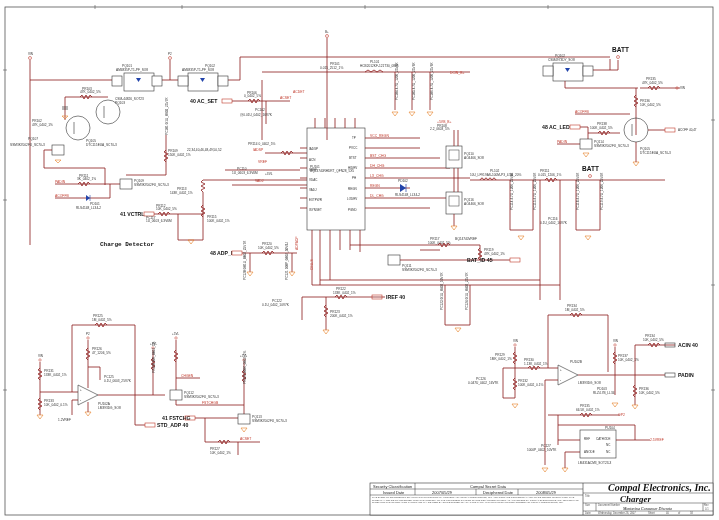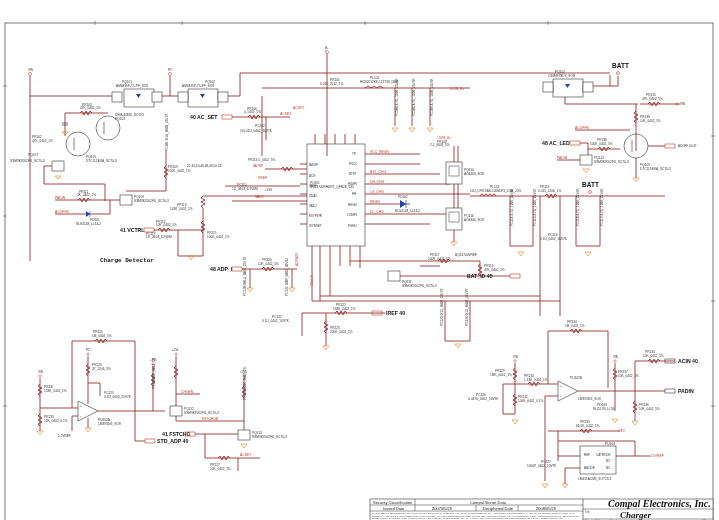--- a/index.html
+++ b/index.html
@@ -1,17 +1,17 @@
 <!DOCTYPE html>
 <html><head>
 <meta charset="utf-8">
 <style>
   html,body{margin:0;padding:0;background:#fff;}
   body{width:719px;height:520px;overflow:hidden;font-family:"Liberation Sans",sans-serif;}
-  #sheet{position:absolute;left:0;top:16px;width:719px;height:408px;}
+  #sheet{position:absolute;left:0;top:0;width:719px;height:408px;}
   svg text{font-family:"Liberation Sans",sans-serif;}
   .w{stroke:#8b1a1a;stroke-width:0.8;fill:none;}
   .cmp{stroke:#333;stroke-width:0.6;fill:#fff;}
   .lbl{font-size:3.2px;fill:#333;}
   .net{font-size:3.4px;fill:#c0392b;}
   .big{font-size:5.2px;font-weight:bold;fill:#111;}
   .huge{font-size:6.5px;font-weight:bold;fill:#111;}
   .pin{font-size:3px;fill:#333;}
   .tb{font-size:4px;fill:#222;}
   .tbs{font-size:2.6px;fill:#555;}

